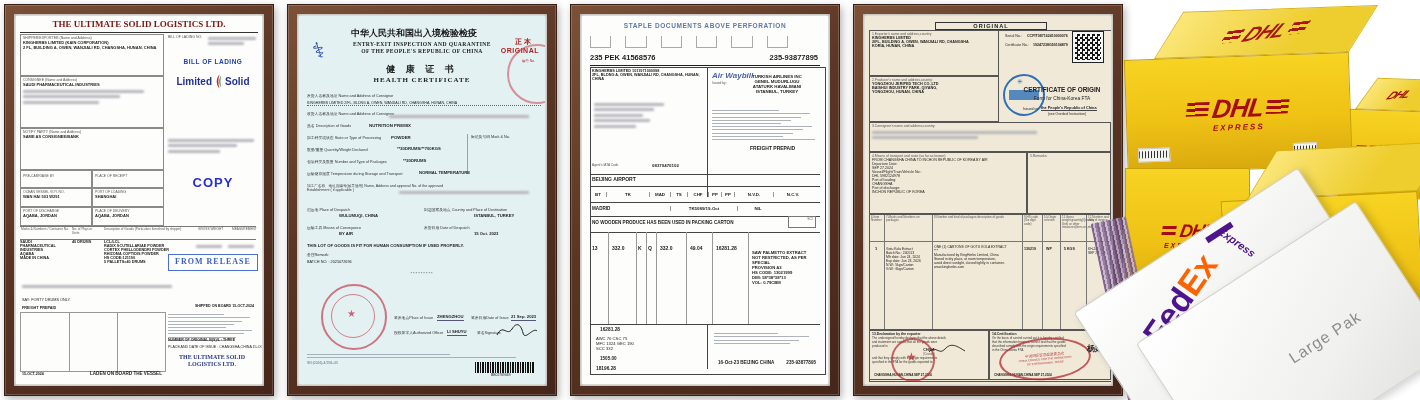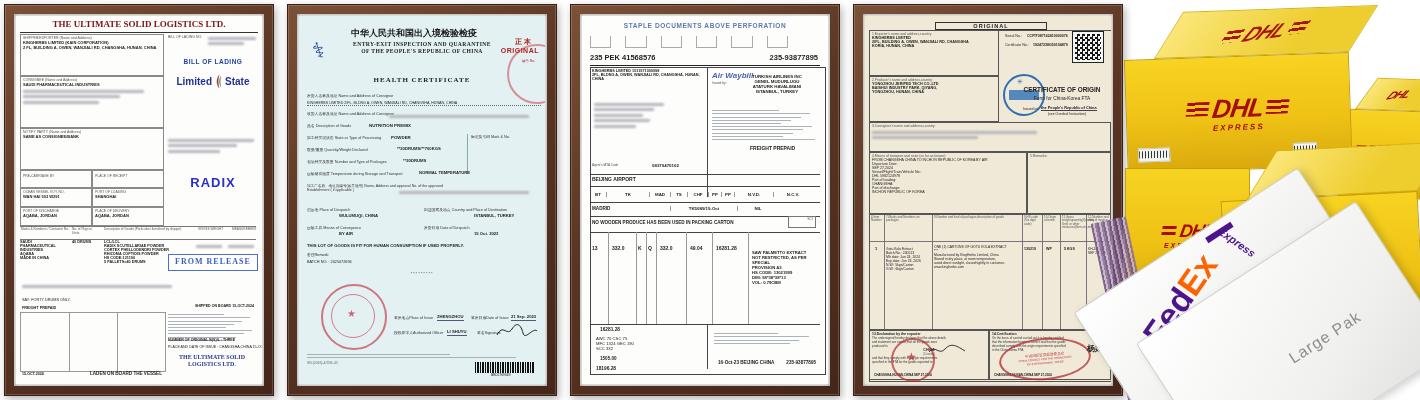--- a/index.html
+++ b/index.html
@@ -106,28 +106,28 @@
             <div class="bar"></div>
             <div class="bar" style="width:75%;"></div>
           </div>
       <div class="t ctr" style="left:150px;width:94px;top:42px;font-size:6.5px;font-weight:bold;letter-spacing:.5px;color:#1d3fa8;">BILL OF LADING</div>
       <div class="abs" style="left:150px;width:94px;top:58px;display:flex;align-items:center;justify-content:center;gap:2px;">
         <span style="font-size:10px;font-weight:bold;color:#23318f;">Limited</span>
         <svg width="9" height="15" viewBox="0 0 9 15">
               <path d="M5.5 .5 C1.8 4.5 1.8 10.5 5.5 14.5 C4 10.5 4 4.5 5.5 .5Z" fill="#c03030"></path>
               <path d="M7.2 1.5 C4.6 5 4.6 10 7.2 13.5 C6.1 10 6.1 5 7.2 1.5Z" fill="#2a8f4a"></path>
             </svg>
-        <span style="font-size:10px;font-weight:bold;color:#23318f;">State</span>
+        <span style="font-size:10px;font-weight:bold;color:#23318f;">Solid</span>
       </div>
       <div class="abs bars" style="left:152px;top:120px;width:86px;">
             <div class="bar"></div>
             <div class="bar" style="width:80%;"></div>
             <div class="bar" style="width:60%;"></div>
           </div>
-      <div class="t ctr" style="left:150px;width:94px;top:160px;font-size:13px;font-weight:bold;letter-spacing:1px;color:#2a2fcc;">RADIX</div>
+      <div class="t ctr" style="left:150px;width:94px;top:160px;font-size:13px;font-weight:bold;letter-spacing:1px;color:#2a2fcc;">COPY</div>
 
       <div class="abs" style="left:4px;right:6px;top:210px;border-top:1px solid #777;border-bottom:1px solid #777;height:12px;">
         <span class="t lb" style="left:1px;top:1px;font-size:3.2px;width:48px;white-space:normal;">Marks &amp; Numbers / Container No.</span>
         <span class="t lb" style="left:52px;top:1px;font-size:3.2px;width:26px;white-space:normal;">No. of Pkgs or Units</span>
         <span class="t lb" style="left:84px;top:1px;font-size:3.2px;width:88px;white-space:normal;">Description of Goods (Particulars furnished by shipper)</span>
         <span class="t lb" style="left:178px;top:1px;font-size:3.2px;">GROSS WEIGHT</span>
         <span class="t lb" style="left:212px;top:1px;font-size:3.2px;">MEASUREMENT</span>
       </div>
       <div class="abs" style="left:4px;top:224px;width:48px;font-size:3.8px;font-weight:bold;">
             <div>SAUDI PHARMACEUTICAL</div>
@@ -188,20 +188,21 @@
    <div class="mat">
     <div class="paper paper2">
       <div class="t" style="left:14px;top:22px;font-size:22px;color:#2a4aa0;transform:rotate(-18deg);">⚕</div>
       <div class="t ctr" style="left:0;right:16px;top:12px;font-size:9px;font-weight:bold;color:#18181a;">中华人民共和国出入境检验检疫</div>
       <div class="t serif ctr" style="left:0;right:0;top:25px;font-size:5.6px;font-weight:bold;letter-spacing:.4px;">ENTRY-EXIT INSPECTION AND QUARANTINE</div>
       <div class="t serif ctr" style="left:0;right:0;top:32px;font-size:5.6px;font-weight:bold;letter-spacing:.4px;">OF THE PEOPLE'S REPUBLIC OF CHINA</div>
       <div class="t red" style="right:14px;top:22px;font-size:7px;font-weight:bold;">正 本</div>
       <div class="t red" style="right:6px;top:31px;font-size:7px;font-weight:bold;letter-spacing:.5px;">ORIGINAL</div>
       <div class="t red" style="right:10px;top:44px;font-size:3.4px;">编号 No.</div>
       <div class="round-stamp" style="right:-22px;top:28px;width:56px;height:56px;border-color:rgba(198,48,64,.5);"></div>
+      <div class="t ctr" style="left:0;right:0;top:48px;font-size:9px;font-weight:bold;letter-spacing:4px;">健 康 证 书</div>
       <div class="t serif ctr" style="left:0;right:0;top:60px;font-size:7px;font-weight:bold;letter-spacing:1px;">HEALTH CERTIFICATE</div>
 
       <div class="t" style="left:8px;top:78px;font-size:3.8px;color:#333;">发货人名称及地址 Name and Address of Consignor</div>
       <div class="t" style="left:8px;top:85px;width:234px;font-size:3.6px;white-space:normal;border-bottom:.5px dotted #667;">KINGHERBS LIMITED  2/FL, BLDNG A, OWEN, WANJIALI RD, CHANGSHA, HUNAN, CHINA</div>
       <div class="t" style="left:8px;top:96px;font-size:3.8px;color:#333;">收货人名称及地址 Name and Address of Consignee</div>
       <div class="abs bars" style="left:90px;top:96px;width:140px;">
             <div class="bar"></div>
           </div>
       <div class="t" style="left:8px;top:108px;font-size:3.8px;color:#333;">品名 Description of Goods</div>
       <div class="t" style="left:70px;top:107px;font-size:4.4px;font-weight:bold;">NUTRITION PREMIX</div>

